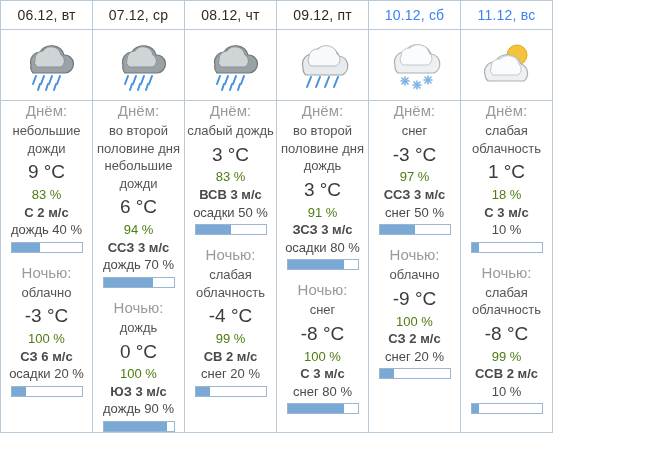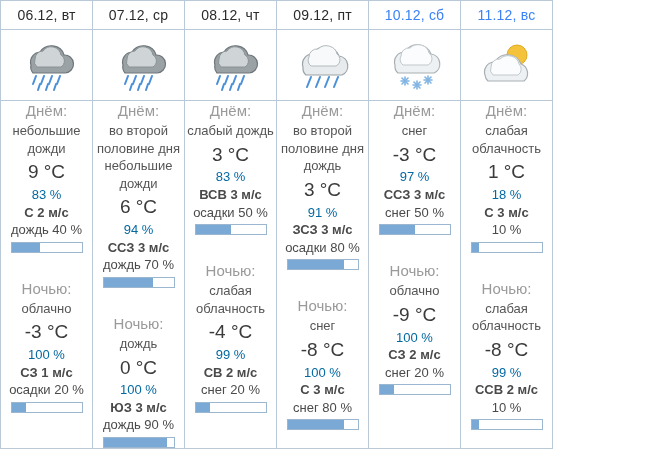--- a/index.html
+++ b/index.html
@@ -63,21 +63,21 @@
   .cond {
     color: #555555;
     font-size: 13px;
   }
   .temp {
     font-size: 19px;
     color: #3b3b3b;
     margin: 2px 0 1px 0;
   }
   .hum {
-    color: #0369a1;
+    color: #4d7c0f;
     font-size: 13px;
   }
   .wind {
     color: #4a4a4a;
     font-size: 13px;
     font-weight: bold;
   }
   .prec-label {
     color: #4a4a4a;
     font-size: 13px;
@@ -89,21 +89,21 @@
     background: #ffffff;
     margin: 3px auto 0 auto;
     position: relative;
     box-sizing: border-box;
   }
   .bar > i {
     display: block;
     height: 100%;
     background: #7aa9d6;
   }
-  .night-block { margin-top: 26px; }
+  .night-block { margin-top: 10px; }
 </style>
 </head>
 <body>
 
 <table class="forecast-table">
   <tbody>
       <tr>
     <td class="day-header">06.12, вт</td>
     <td class="day-header">07.12, ср</td>
     <td class="day-header">08.12, чт</td>
@@ -225,21 +225,21 @@
       <div class="wind">С 2 м/с</div>
       <div class="prec-label">дождь 40 %</div>
       <div class="bar">
             <i style="width:40%"></i>
           </div>
       <div class="night-block">
         <div class="sect-title">Ночью:</div>
         <div class="cond">облачно</div>
         <div class="temp">-3 °C</div>
         <div class="hum">100 %</div>
-        <div class="wind">СЗ 1 м/с</div>
+        <div class="wind">СЗ 6 м/с</div>
         <div class="prec-label">осадки 20 %</div>
         <div class="bar">
               <i style="width:20%"></i>
             </div>
       </div>
     </td>
 
     <td class="data-cell">
       <div class="sect-title">Днём:</div>
       <div class="cond">во второй половине дня небольшие дожди</div>

